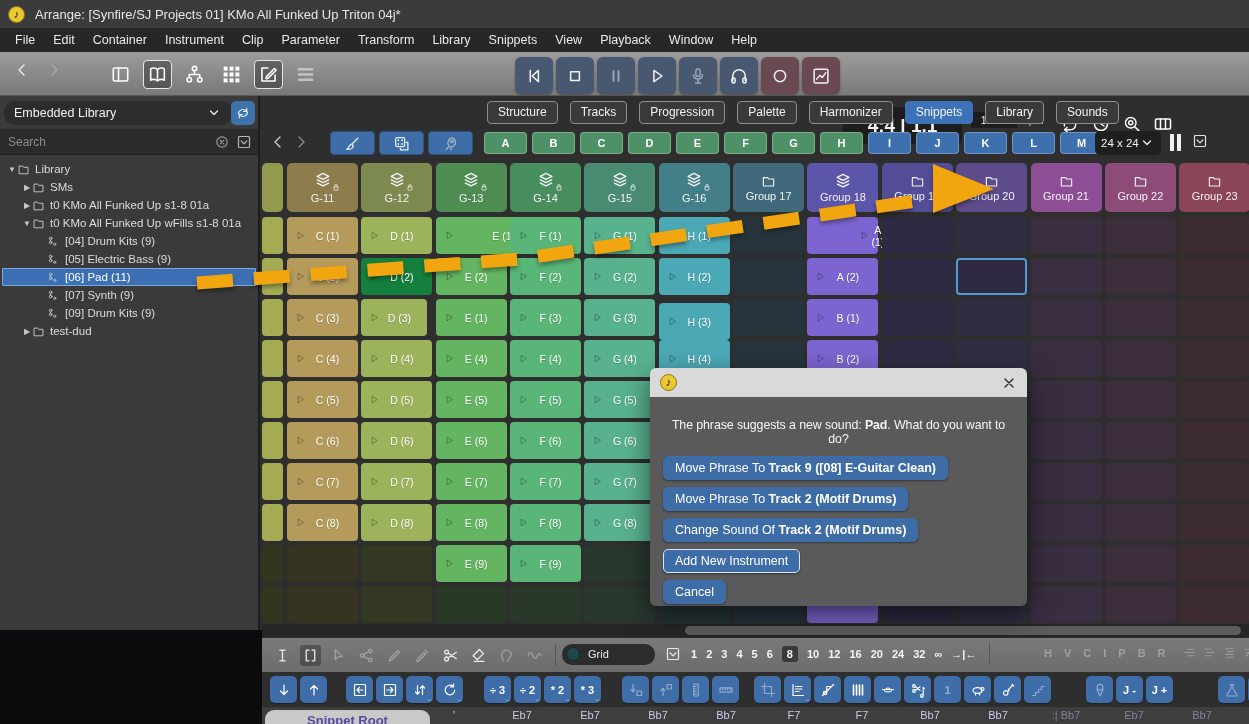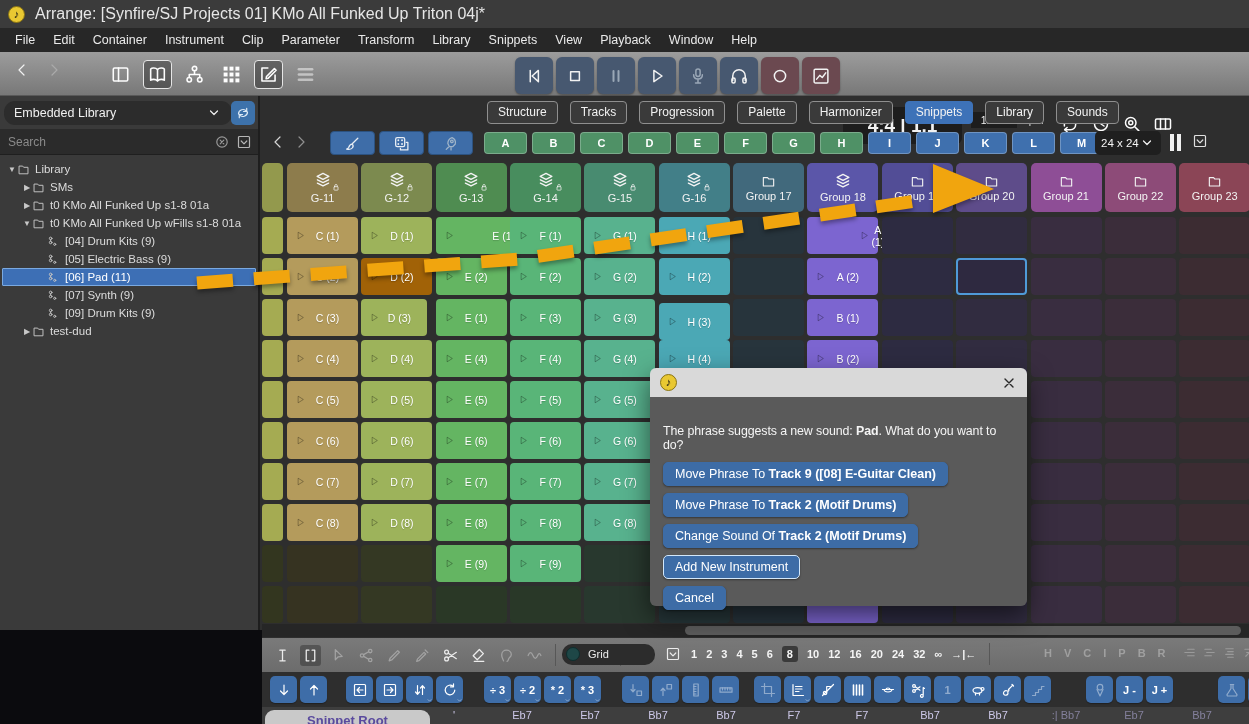--- a/index.html
+++ b/index.html
@@ -3,21 +3,21 @@
 <meta charset="utf-8">
 <style>
   *{margin:0;padding:0;box-sizing:border-box;}
   html,body{width:1249px;height:724px;}
   body{position:relative;overflow:hidden;background:#2e2e2e;font-family:"Liberation Sans",sans-serif;-webkit-font-smoothing:antialiased;}
   .abs{position:absolute;}
   svg{display:block;}
   
   .titlebar{left:0;top:0;width:1249px;height:28px;background:#3b3b3b;display:flex;align-items:center;padding-left:8px;gap:10px;}
   .applogo{width:17px;height:17px;border-radius:50%;background:#e9c832;border:1px solid #8a7414;color:#111;font-size:11px;line-height:15px;text-align:center;font-weight:bold;}
-  .titletext{color:#e6e6e6;font-size:16px;}
+  .titletext{color:#e6e6e6;font-size:13px;}
   .menubar{left:0;top:28px;width:1249px;height:24px;background:#272727;display:flex;align-items:center;padding-left:6px;}
   .menuitem{color:#eaeaea;font-size:12.5px;padding:0 9px;line-height:24px;cursor:default;}
   
   .toolbar{left:0;top:52px;width:1249px;height:44px;background:linear-gradient(#9c9c9c,#787878);border-bottom:1px solid #595959;}
   .tb-nav{left:14px;top:10px;display:flex;gap:16px;align-items:center;}
   .tb-views{left:106px;top:8px;display:flex;gap:8px;align-items:center;}
   .vtog{color:#fdfdfd;padding:3px;border-radius:4px;border:1px solid transparent;}
   .vtog.active{background:rgba(30,30,30,.42);border-color:#e6e6e6;}
   .vtog.dim{opacity:.5;}
   .tb-transport{left:515px;top:5px;display:flex;gap:3px;}
@@ -71,21 +71,21 @@
   .gcell.empty{}
   .gcell.selcell{background:#2e2940;border:2px solid #4f9ad8;}
   .gscroll{left:262px;top:624px;width:987px;height:13px;background:#262626;z-index:10;}
   .gthumb{position:absolute;left:423px;top:2px;width:556px;height:9px;background:#5c5c5c;border-radius:5px;}
   
   .arrow{left:0;top:0;width:1249px;height:724px;z-index:40;pointer-events:none;}
   
   .dialog{left:650px;top:368px;width:377px;height:238px;z-index:50;border-radius:6px;box-shadow:0 10px 26px rgba(0,0,0,.55);}
   .dlg-head{height:29px;background:#d9d9d9;border-radius:6px 6px 0 0;display:flex;align-items:center;padding:0 10px;justify-content:space-between;}
   .dlg-body{height:209px;background:#5a5a5a;border-radius:0 0 6px 6px;padding:9px 13px;}
-  .dlg-msg{color:#f5f5f5;font-size:12.4px;letter-spacing:-0.1px;margin:18px 0 10px;}
+  .dlg-msg{color:#f5f5f5;font-size:12.4px;letter-spacing:-0.1px;margin:12px 0 10px;text-align:center;}
   .dlg-msg b{font-weight:bold;}
   .dbtn{display:table;margin-bottom:7px;padding:4px 11px;border-radius:5px;background:#3d6ca6;color:#fff;font-size:12.5px;box-shadow:0 1px 2px rgba(0,0,0,.4);border:1px solid #3d6ca6;}
   .dbtn b{font-weight:bold;}
   .dbtn.focused{border:1px solid #d2e7fa;}
   .dlg-x{color:#2a2a2a;}
   
   .editrow{left:262px;top:638px;width:987px;height:34px;background:linear-gradient(#7a7a7a,#6c6c6c);z-index:20;}
   .et-tools{position:absolute;left:10px;top:4px;display:flex;gap:7px;align-items:center;height:26px;}
   .etool{color:#ececec;padding:2px;border-radius:3px;}
   .etool.dim{color:#a2a2a2;}
@@ -631,21 +631,21 @@
         <span>G-12</span>
       </div>
       <div class="gcell" style="top: 54px; width: 71px; height: 37px; background: rgb(157, 179, 91);">
         <span class="pl">
           <svg width="13" height="13" viewBox="0 0 16 16" fill="none" stroke="currentColor" stroke-width="1.2" stroke-linecap="round" stroke-linejoin="round">
             <path d="M5.5 4.2 11.5 8 5.5 11.8 Z"></path>
           </svg>
         </span>
         <span class="lbl">D (1)</span>
       </div>
-      <div class="gcell" style="top: 95px; width: 71px; height: 37px; background: #a16207;">
+      <div class="gcell" style="top: 95px; width: 71px; height: 37px; background: #15803d;">
         <span class="pl">
           <svg width="13" height="13" viewBox="0 0 16 16" fill="none" stroke="currentColor" stroke-width="1.2" stroke-linecap="round" stroke-linejoin="round">
             <path d="M5.5 4.2 11.5 8 5.5 11.8 Z"></path>
           </svg>
         </span>
         <span class="lbl">D (2)</span>
       </div>
       <div class="gcell" style="top: 136px; width: 66px; height: 37px; background: rgb(157, 179, 91);">
         <span class="pl">
           <svg width="13" height="13" viewBox="0 0 16 16" fill="none" stroke="currentColor" stroke-width="1.2" stroke-linecap="round" stroke-linejoin="round">

